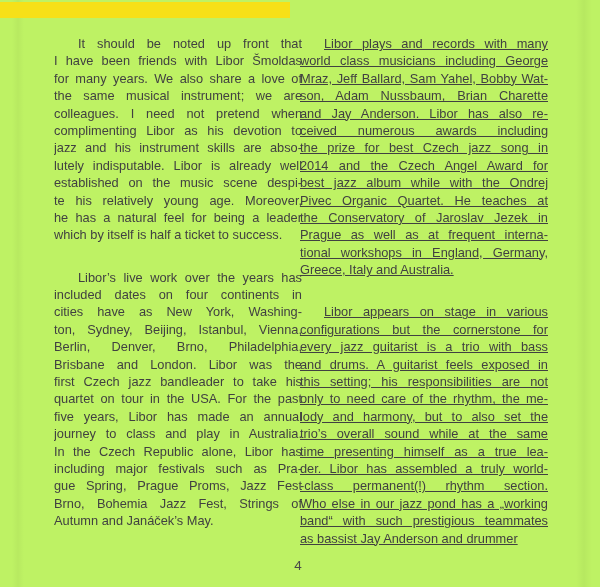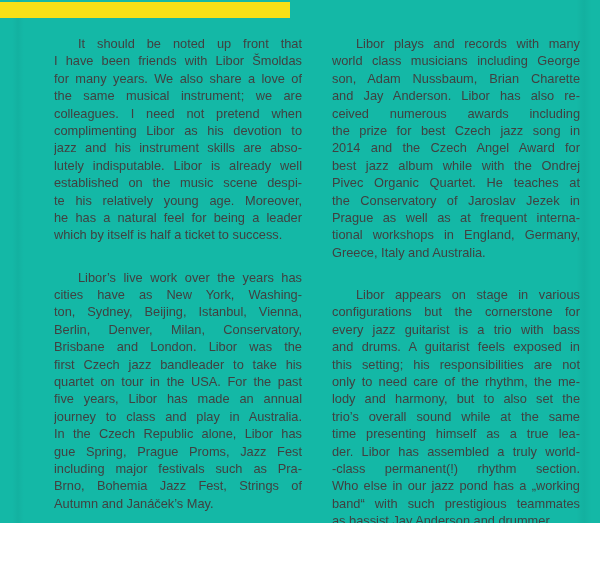--- a/index.html
+++ b/index.html
@@ -3,22 +3,22 @@
 <meta charset="utf-8">
 <style>
   html, body { margin: 0; padding: 0; }
   body {
     font-family: "Liberation Sans", "DejaVu Sans", sans-serif;
     background: #ffffff;
   }
   .page {
     position: relative;
     width: 600px;
-    height: 523px;
-    background: #14b8a6;
+    height: 587px;
+    background: #bef264;
     overflow: hidden;
   }
   
   .shade-left {
     position: absolute; left: 12px; top: 0; bottom: 0; width: 12px;
     background: linear-gradient(90deg, rgba(0,0,0,0.000), rgba(0,0,0,0.035), rgba(0,0,0,0.000));
     pointer-events: none;
   }
   .shade-right {
     position: absolute; right: 8px; top: 0; bottom: 0; width: 16px;
@@ -31,21 +31,21 @@
     width: 290px; height: 16px;
     background: #f6e018;
   }
   .col {
     position: absolute;
     top: 35px;
     width: 248px;
     color: #414141;
   }
   .col-left  { left: 54px; }
-  .col-right { left: 332px; }
+  .col-right { left: 300px; text-decoration: underline; }
   .para { margin: 0; }
   .para + .para { margin-top: 25px; }
   .line {
     font-size: 12.8px;
     line-height: 17.4px;
     max-height: 17.4px;
     overflow: hidden;
     letter-spacing: 0;
     text-align: justify;
     text-align-last: justify;
@@ -83,40 +83,42 @@
         <div class="line">complimenting Libor as his devotion to</div>
         <div class="line">jazz and his instrument skills are abso-</div>
         <div class="line">lutely indisputable. Libor is already well</div>
         <div class="line">established on the music scene despi-</div>
         <div class="line">te his relatively young age. Moreover,</div>
         <div class="line">he has a natural feel for being a leader</div>
         <div class="line last">which by itself is half a ticket to success.</div>
       </div>
     <div class="para">
         <div class="line first">Libor’s live work over the years has</div>
+        <div class="line">included dates on four continents in</div>
         <div class="line">cities have as New York, Washing-</div>
         <div class="line">ton, Sydney, Beijing, Istanbul, Vienna,</div>
-        <div class="line">Berlin, Denver, Milan, Conservatory,</div>
+        <div class="line">Berlin, Denver, Brno, Philadelphia,</div>
         <div class="line">Brisbane and London. Libor was the</div>
         <div class="line">first Czech jazz bandleader to take his</div>
         <div class="line">quartet on tour in the USA. For the past</div>
         <div class="line">five years, Libor has made an annual</div>
         <div class="line">journey to class and play in Australia.</div>
         <div class="line">In the Czech Republic alone, Libor has</div>
+        <div class="line">including major festivals such as Pra-</div>
         <div class="line">gue Spring, Prague Proms, Jazz Fest</div>
-        <div class="line">including major festivals such as Pra-</div>
         <div class="line">Brno, Bohemia Jazz Fest, Strings of</div>
         <div class="line last">Autumn and Janáček’s May.</div>
       </div>
   </div>
 
   <div class="col col-right">
     <div class="para">
         <div class="line first">Libor plays and records with many</div>
         <div class="line">world class musicians including George</div>
+        <div class="line">Mraz, Jeff Ballard, Sam Yahel, Bobby Wat-</div>
         <div class="line">son, Adam Nussbaum, Brian Charette</div>
         <div class="line">and Jay Anderson. Libor has also re-</div>
         <div class="line">ceived numerous awards including</div>
         <div class="line">the prize for best Czech jazz song in</div>
         <div class="line">2014 and the Czech Angel Award for</div>
         <div class="line">best jazz album while with the Ondrej</div>
         <div class="line">Pivec Organic Quartet. He teaches at</div>
         <div class="line">the Conservatory of Jaroslav Jezek in</div>
         <div class="line">Prague as well as at frequent interna-</div>
         <div class="line">tional workshops in England, Germany,</div>

